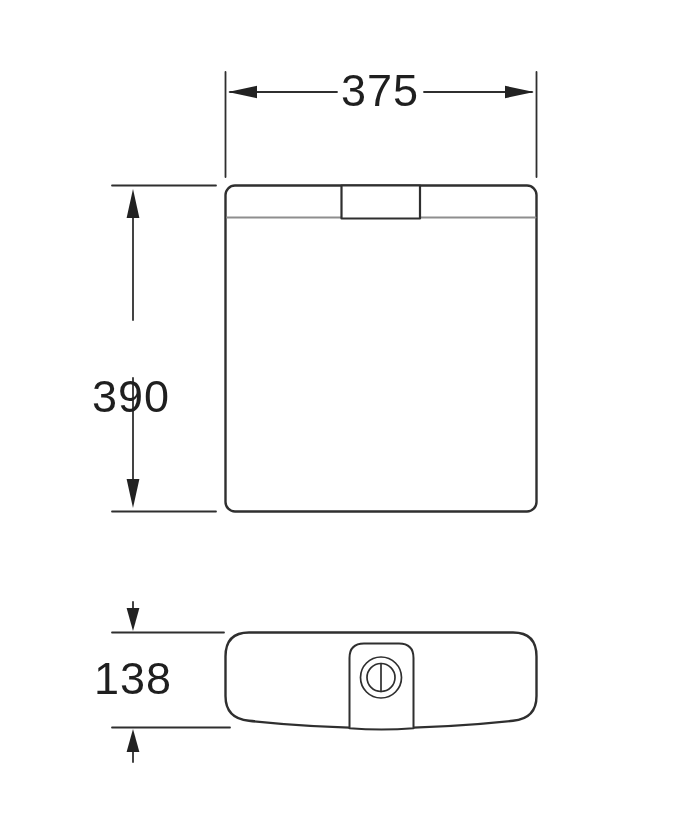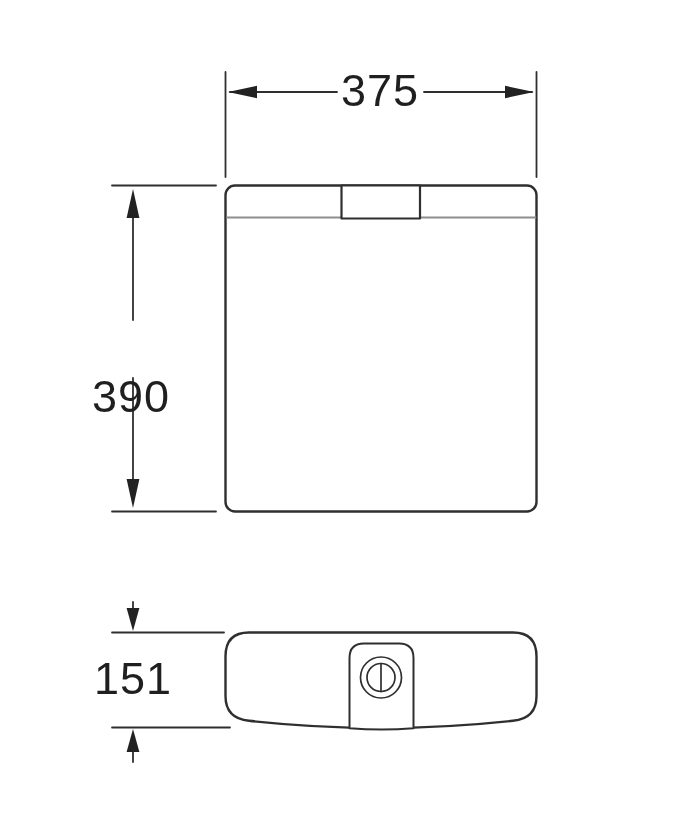--- a/index.html
+++ b/index.html
@@ -96,15 +96,15 @@
       <line x1="133" y1="748" x2="133" y2="762"></line>
       <polygon points="133,631 126.6,608 139.4,608" fill="#222222" stroke="none"></polygon>
       <polygon points="133,729 126.6,752 139.4,752" fill="#222222" stroke="none"></polygon>
     </g>
   </svg>
 
   <span class="dim-label lbl-width">375</span>
 
   <span class="dim-label lbl-height">390</span>
 
-  <span class="dim-label lbl-depth">151</span>
+  <span class="dim-label lbl-depth">138</span>
 
 </div>
 
 </body></html>

